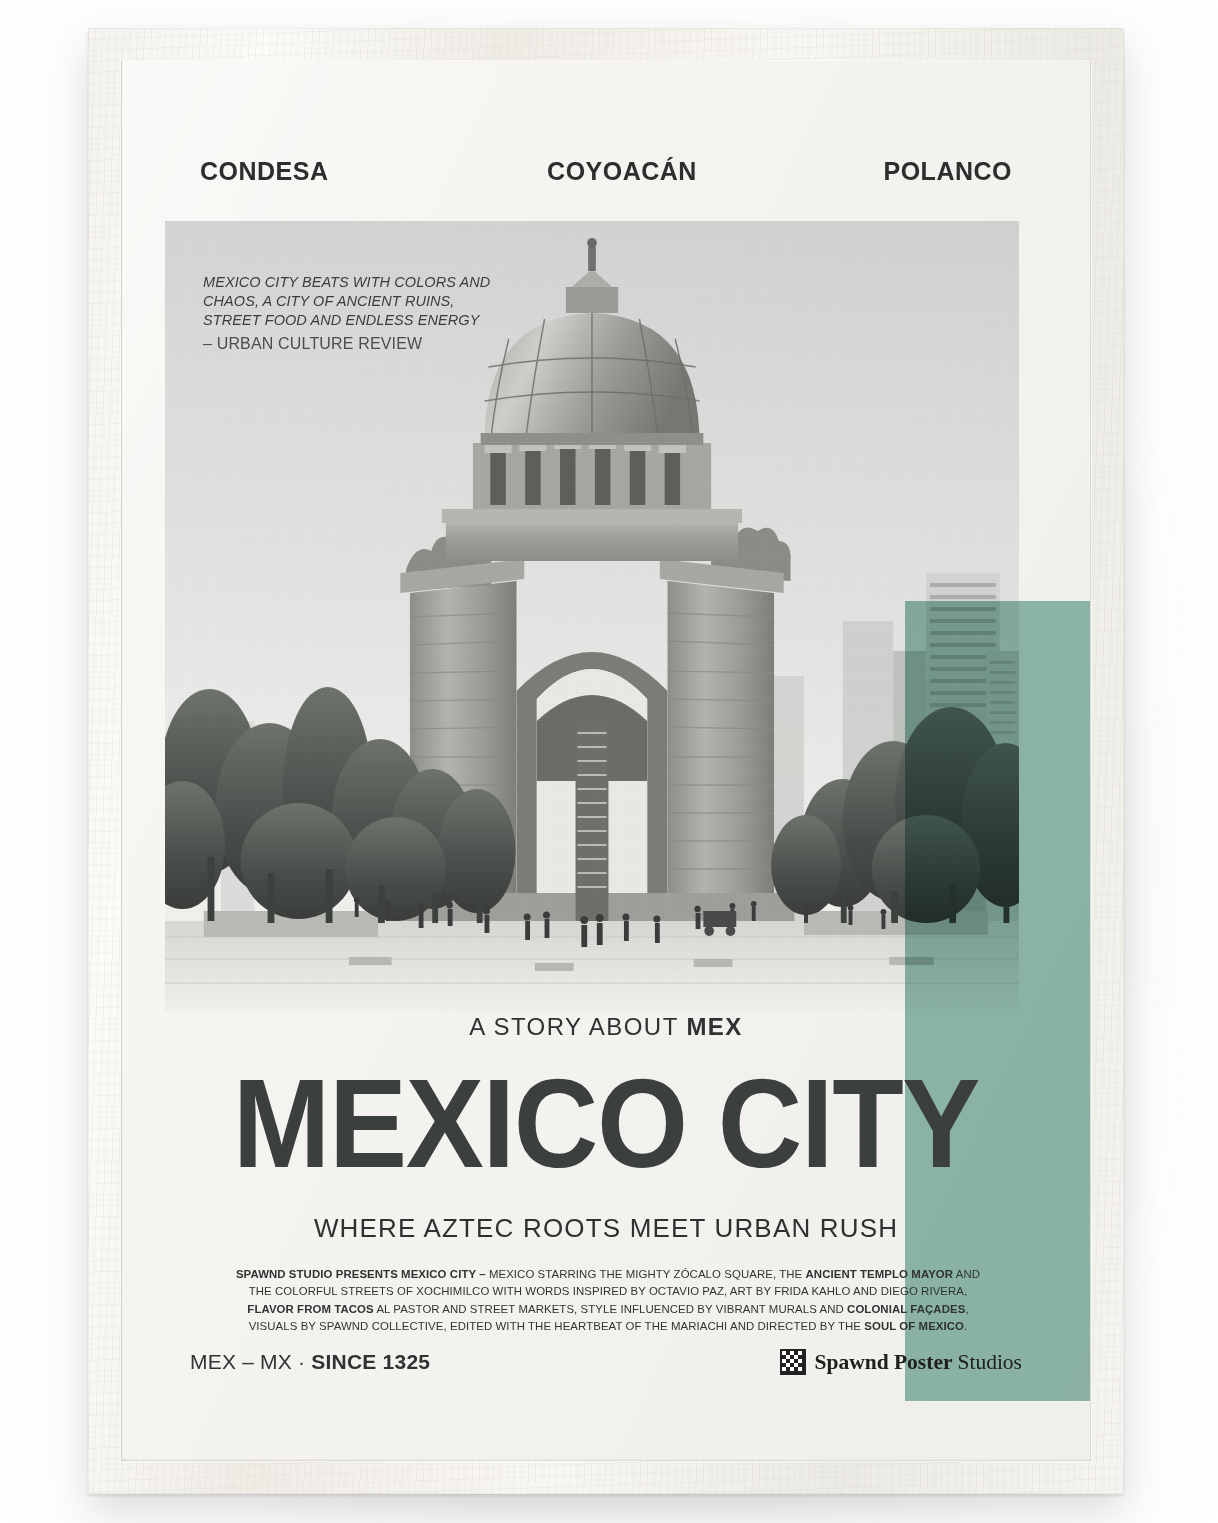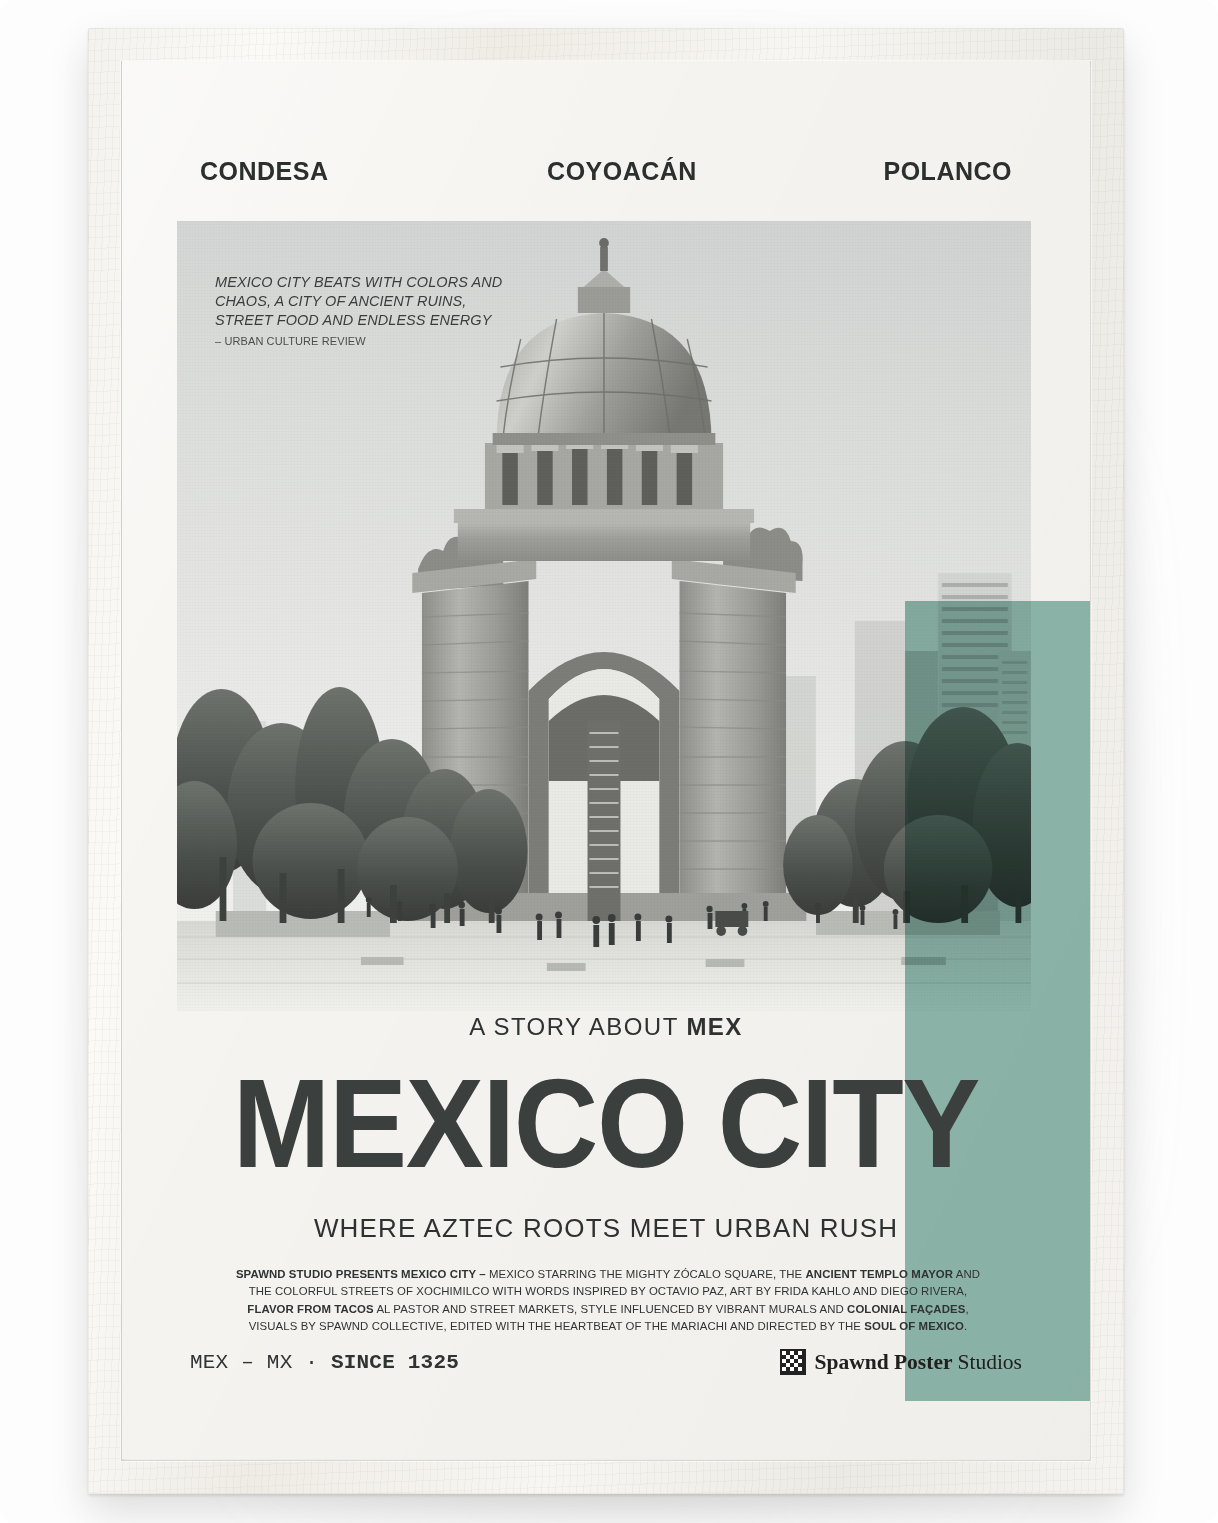--- a/index.html
+++ b/index.html
@@ -118,21 +118,20 @@
   
   #image-block {
     position: absolute;
     left: 43px;
     top: 160px;
     width: 854px;
     height: 790px;
     overflow: hidden;
     background: linear-gradient(180deg, #d9dbd9 0%, #e4e5e2 42%, #eeefec 70%, #f3f3f0 100%);
     z-index: 2;
-    margin-left: 12px;
   }
 
   
   .sky {
     position: absolute;
     inset: 0;
     background:
       linear-gradient(185deg, #cfd2d1 0%, #d9dbd9 22%, #e3e4e1 48%, #edeeeb 72%, #f2f2ef 100%);
   }
   
@@ -156,21 +155,21 @@
   }
   .quote-text {
     font-style: italic;
     font-size: 14.5px;
     line-height: 1.32;
     color: #3a3d3c;
     letter-spacing: 0.005em;
   }
   .quote-attr {
     margin-top: 5px;
-    font-size: 11px;
+    font-size: 16px;
     color: #4a4d4c;
     letter-spacing: 0.01em;
   }
 
   
   #teal-band {
     position: absolute;
     left: 783px;
     top: 540px;
     width: 192px;
@@ -252,21 +251,20 @@
     top: 1288px;
     display: flex;
     align-items: center;
     justify-content: space-between;
     z-index: 9;
   }
   #footer-left {
     font-size: 21px;
     color: #2f3332;
     letter-spacing: 0.01em;
-    font-family: Liberation Mono, monospace;
   }
   #footer-left b { font-weight: bold; }
   #footer-right {
     display: flex;
     align-items: center;
     gap: 9px;
   }
   .logo-mark {
     width: 26px;
     height: 26px;

